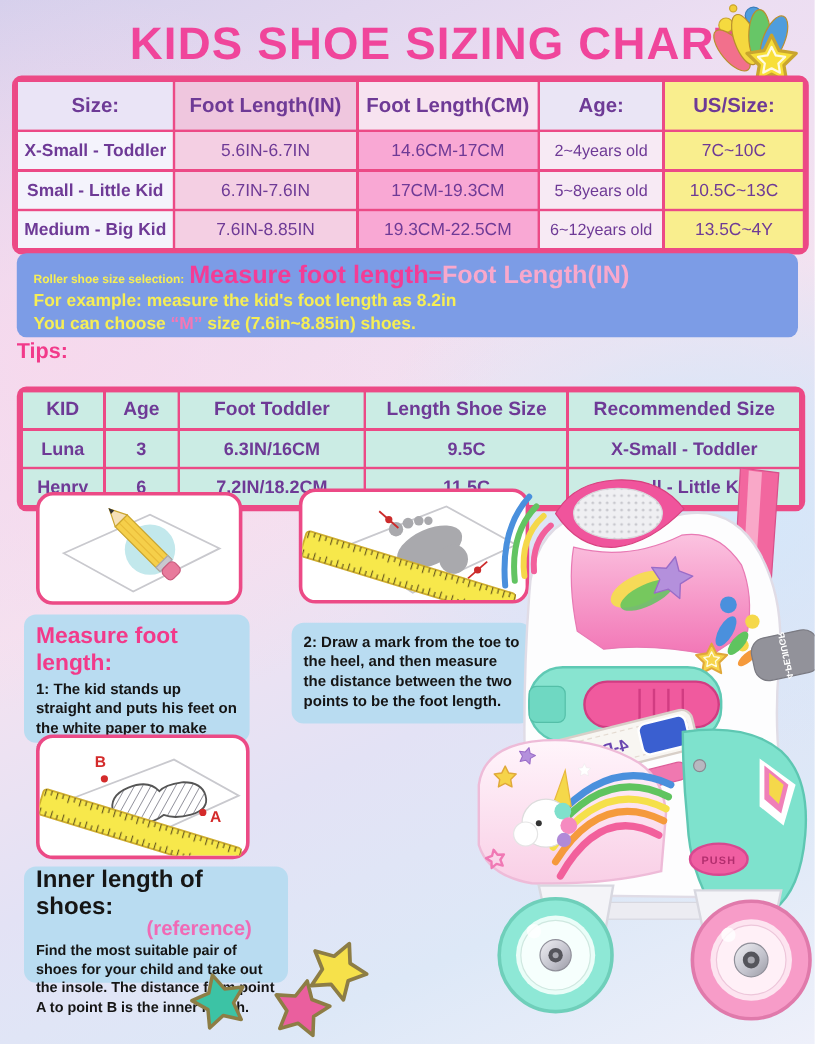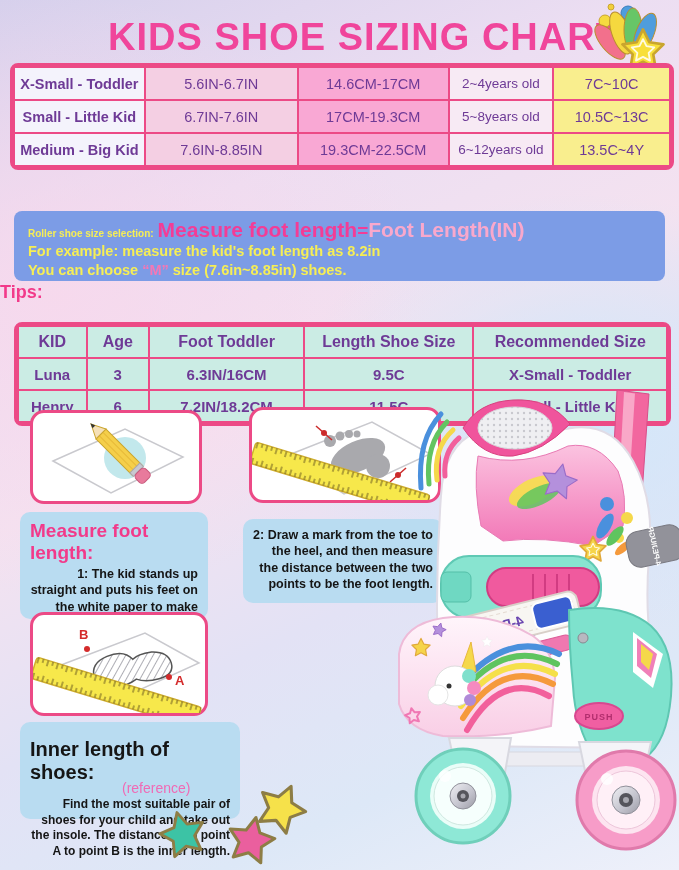--- a/index.html
+++ b/index.html
@@ -29,33 +29,33 @@
   .banner{left:14px;top:211px;width:651px;height:70px;background:#7c9ce6;border-radius:8px;
     box-sizing:border-box;padding:7px 14px;}
   .b-line1{white-space:nowrap;}
   .b-lead{color:#f6ee55;font-weight:bold;font-size:10px;margin-right:4px;}
   .b-hl1{color:#f33c96;font-weight:bold;font-size:21px;}
   .b-eq{color:#f33c96;font-weight:bold;font-size:19px;}
   .b-hl2{color:#f9a8cc;font-weight:bold;font-size:21px;}
   .b-line{color:#f6ee55;font-weight:bold;font-size:14.5px;line-height:19px;}
   .b-m{color:#f577b5;}
   
-  .tips-label{left:0;top:282px;font-size:18px;font-weight:bold;color:#f23a8a;}
+  .tips-label{left:14px;top:282px;font-size:18px;font-weight:bold;color:#f23a8a;}
   .tips-tbl{left:14px;top:306px;width:651px;margin-top:16px;}
   .tips-tbl th{height:28px;font-size:16px;color:#6e3a96;background:#cbece4;}
   .tips-tbl td{height:28px;font-size:15px;font-weight:bold;color:#6e3a96;background:#cbece4;}
   
   .illus{background:#fff;border:3px solid #ec4a86;border-radius:14px;box-sizing:border-box;}
   .illus svg{display:block;width:100%;height:100%;}
   
   .infobox{background:#b9dcf1;border-radius:10px;box-sizing:border-box;padding:8px 10px;}
   .infobox .hd{color:#f23a8a;font-weight:bold;font-size:19px;margin-bottom:2px;}
-  .infobox .bd{color:#151515;font-weight:bold;font-size:12.5px;line-height:1.3;text-align:right;}
+  .infobox .bd{color:#151515;font-weight:bold;font-size:12.5px;line-height:1.3;}
   .infobox .hd2{color:#151515;font-weight:bold;font-size:20px;}
-  .infobox .ref{color:#f06ab5;font-weight:normal;font-size:14px;margin:-4px 0 1px 92px;}
+  .infobox .ref{color:#f06ab5;font-weight:bold;font-size:17px;margin:-4px 0 1px 92px;}
 </style>
 </head>
 <body>
 
 <div id="canvas">
 
   <div class="abs title">KIDS SHOE SIZING CHART</div>
 
   <svg class="abs" style="left:585px;top:0;width:90px;height:70px" viewBox="0 0 90 70">
     <circle cx="26" cy="7" r="3" fill="#f2cf3a" stroke="#caa52e"></circle>
@@ -75,20 +75,27 @@
   <div class="abs tblwrap size-tbl">
     <table>
       <colgroup>
           <col style="width:130px">
           <col style="width:152px">
           <col style="width:150px">
           <col style="width:104px">
           <col style="width:116px">
         </colgroup>
       <tbody>
+          <tr>
+        <th class="st-h0">Size:</th>
+        <th class="st-h1">Foot Length(IN)</th>
+        <th class="st-h2">Foot Length(CM)</th>
+        <th class="st-h3">Age:</th>
+        <th class="st-h4">US/Size:</th>
+      </tr>
       <tr>
         <td class="st-c0 first">X-Small - Toddler</td>
         <td class="st-c1">5.6IN-6.7IN</td>
         <td class="st-c2">14.6CM-17CM</td>
         <td class="st-c3" style="font-size:13.5px">2~4years old</td>
         <td class="st-c4">7C~10C</td>
       </tr>
       <tr>
         <td class="st-c0 first">Small - Little Kid</td>
         <td class="st-c1">6.7IN-7.6IN</td>
@@ -225,21 +232,21 @@
       <circle cx="54" cy="34" r="3" fill="#d42b2b"></circle>
       <text x="142" y="70" font-size="13" font-weight="bold" fill="#d42b2b">A</text>
       <circle cx="136" cy="62" r="3" fill="#d42b2b"></circle>
       <g transform="translate(4,42) rotate(17)">
         <rect x="0" y="0" width="172" height="22" rx="3" fill="#f7e84b" stroke="#cfae2e" stroke-width="1.5"></rect>
         <rect x="0" y="0" width="172" height="22" fill="url(#ticks)"></rect>
       </g>
     </svg>
   </div>
 
-  <div class="abs infobox" style="left:20px;top:722px;width:220px;height:97px;padding-top:16px">
+  <div class="abs infobox" style="left:20px;top:722px;width:220px;height:97px;padding-top:0">
     <div class="hd2">Inner length of shoes:</div>
     <div class="ref">(reference)</div>
     <div class="bd" style="font-size:12px">Find the most suitable pair of shoes for your child and take out the insole. The distance from point A to point B is the inner length.</div>
   </div>
 
   <svg class="abs" style="left:383px;top:386px;width:296px;height:480px;z-index:5" viewBox="0 0 296 480">
     <defs>
       <linearGradient id="lace" x1="0" y1="0" x2="1" y2="0">
         <stop offset="0" stop-color="#e8463c"></stop>
           <stop offset="0.2" stop-color="#f59a3c"></stop>

